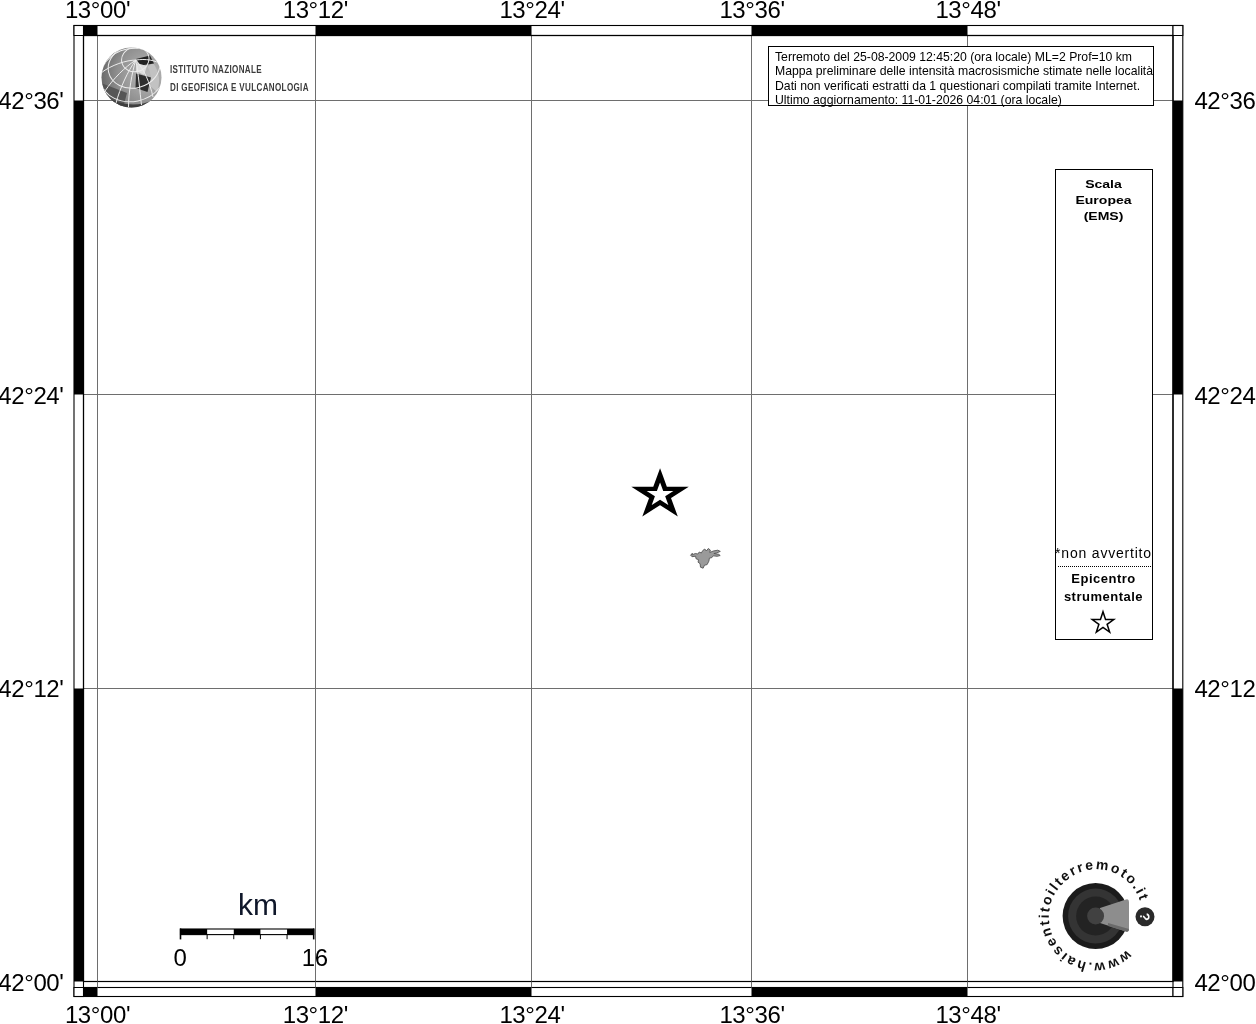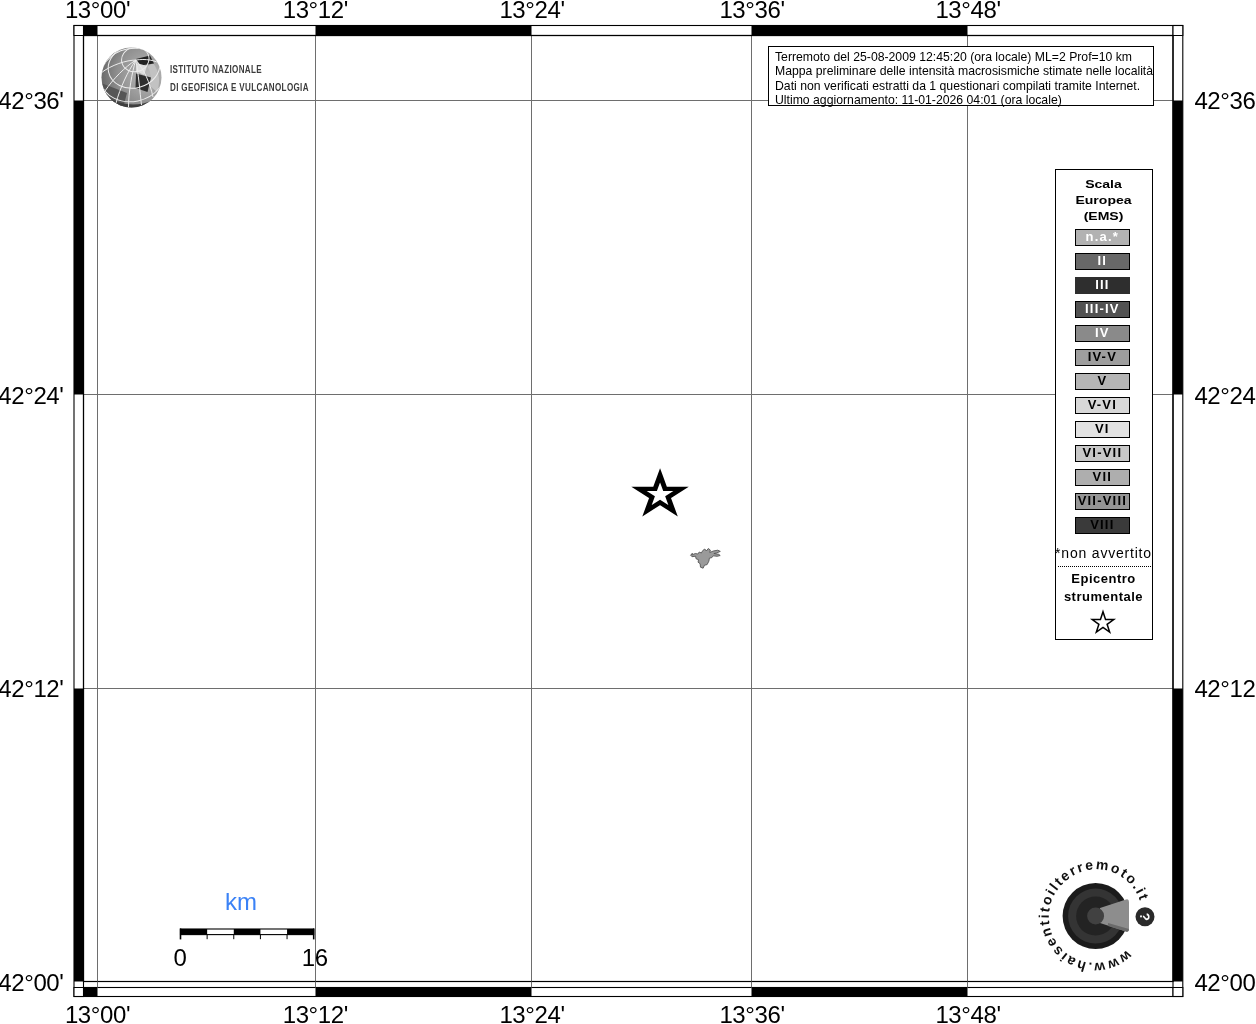--- a/index.html
+++ b/index.html
@@ -134,58 +134,30 @@
 
 <div class="abs" style="left:768.1px;top:45.9px;width:384.4px;height:58.6px;background:#fff;border:1.2px solid #000;"></div>
 
 <div class="abs" style="left:774.6px;top:49.7px;font-size:13.6px;line-height:14.55px;color:#000;white-space:nowrap;transform:scaleX(0.9);transform-origin:0 0;">
 Terremoto del 25-08-2009 12:45:20 (ora locale) ML=2 Prof=10 km<br>
 Mappa preliminare delle intensità macrosismiche stimate nelle località<br>
 Dati non verificati estratti da 1 questionari compilati tramite Internet.<br>
 Ultimo aggiornamento: 11-01-2026 04:01 (ora locale)
 </div>
 
-<div class="abs" style="left:225px;top:887.9px;font-size:24px;color:#3b82f6;">km</div>
+<div class="abs" style="left:238px;top:887.9px;font-size:30px;color:#0f172a;">km</div>
 
 <div class="abs axlab" style="left:173.4px;top:943.6px;">0</div>
 
 <div class="abs axlab" style="left:301.7px;top:943.6px;">16</div>
 
 <div class="abs" style="left:1055px;top:169px;width:96.4px;height:469px;background:#fff;border:1.3px solid #000;"></div>
 
 <div class="abs" style="left:1055px;top:176px;width:97px;text-align:center;font-size:11.7px;font-weight:bold;line-height:15.9px;transform:scaleX(1.2);transform-origin:50% 0;">Scala<br>Europea<br>(EMS)</div>
 
-<div class="abs" style="left:1075px;top:229.3px;width:54.7px;">
-
-  <div class="lbox" style="background:#b2b2b2;color:#fff;">n.a.*</div>
-
-  <div class="lbox" style="background:#686868;color:#fff;">II</div>
-
-  <div class="lbox" style="background:#2e2e2e;border-color:#2e2e2e;color:#fff;">III</div>
-
-  <div class="lbox" style="background:#525252;color:#fff;">III-IV</div>
-
-  <div class="lbox" style="background:#8a8a8a;color:#fff;">IV</div>
-
-  <div class="lbox" style="background:#9e9e9e;color:#000;">IV-V</div>
-
-  <div class="lbox" style="background:#b5b5b5;color:#000;">V</div>
-
-  <div class="lbox" style="background:#d8d8d8;color:#000;">V-VI</div>
-
-  <div class="lbox" style="background:#e2e2e2;color:#000;">VI</div>
-
-  <div class="lbox" style="background:#c8c8c8;color:#000;">VI-VII</div>
-
-  <div class="lbox" style="background:#aeaeae;color:#000;">VII</div>
-
-  <div class="lbox" style="background:#959595;color:#000;">VII-VIII</div>
-
-  <div class="lbox" style="background:#3a3a3a;color:#000;">VIII</div>
-</div>
 
 <div class="abs" style="left:1055px;top:544.8px;width:97px;text-align:center;font-size:14px;letter-spacing:0.8px;">*non avvertito</div>
 
 <div class="abs" style="left:1058px;top:565.6px;width:93px;border-top:1.6px dotted #000;"></div>
 
 <div class="abs" style="left:1055px;top:570.3px;width:97px;text-align:center;font-size:13px;font-weight:bold;line-height:17.5px;letter-spacing:0.5px;">Epicentro<br>strumentale</div>
 
 <svg class="abs" style="left:1088.6px;top:608.8px" width="28" height="28" viewBox="0 0 28 28">
   <path d="M 14.00 2.70 L 16.54 10.51 L 24.75 10.51 L 18.11 15.33 L 20.64 23.14 L 14.00 18.32 L 7.36 23.14 L 9.89 15.33 L 3.25 10.51 L 11.46 10.51 Z" fill="#fff" stroke="#000" stroke-width="1.5"></path>
 </svg>

